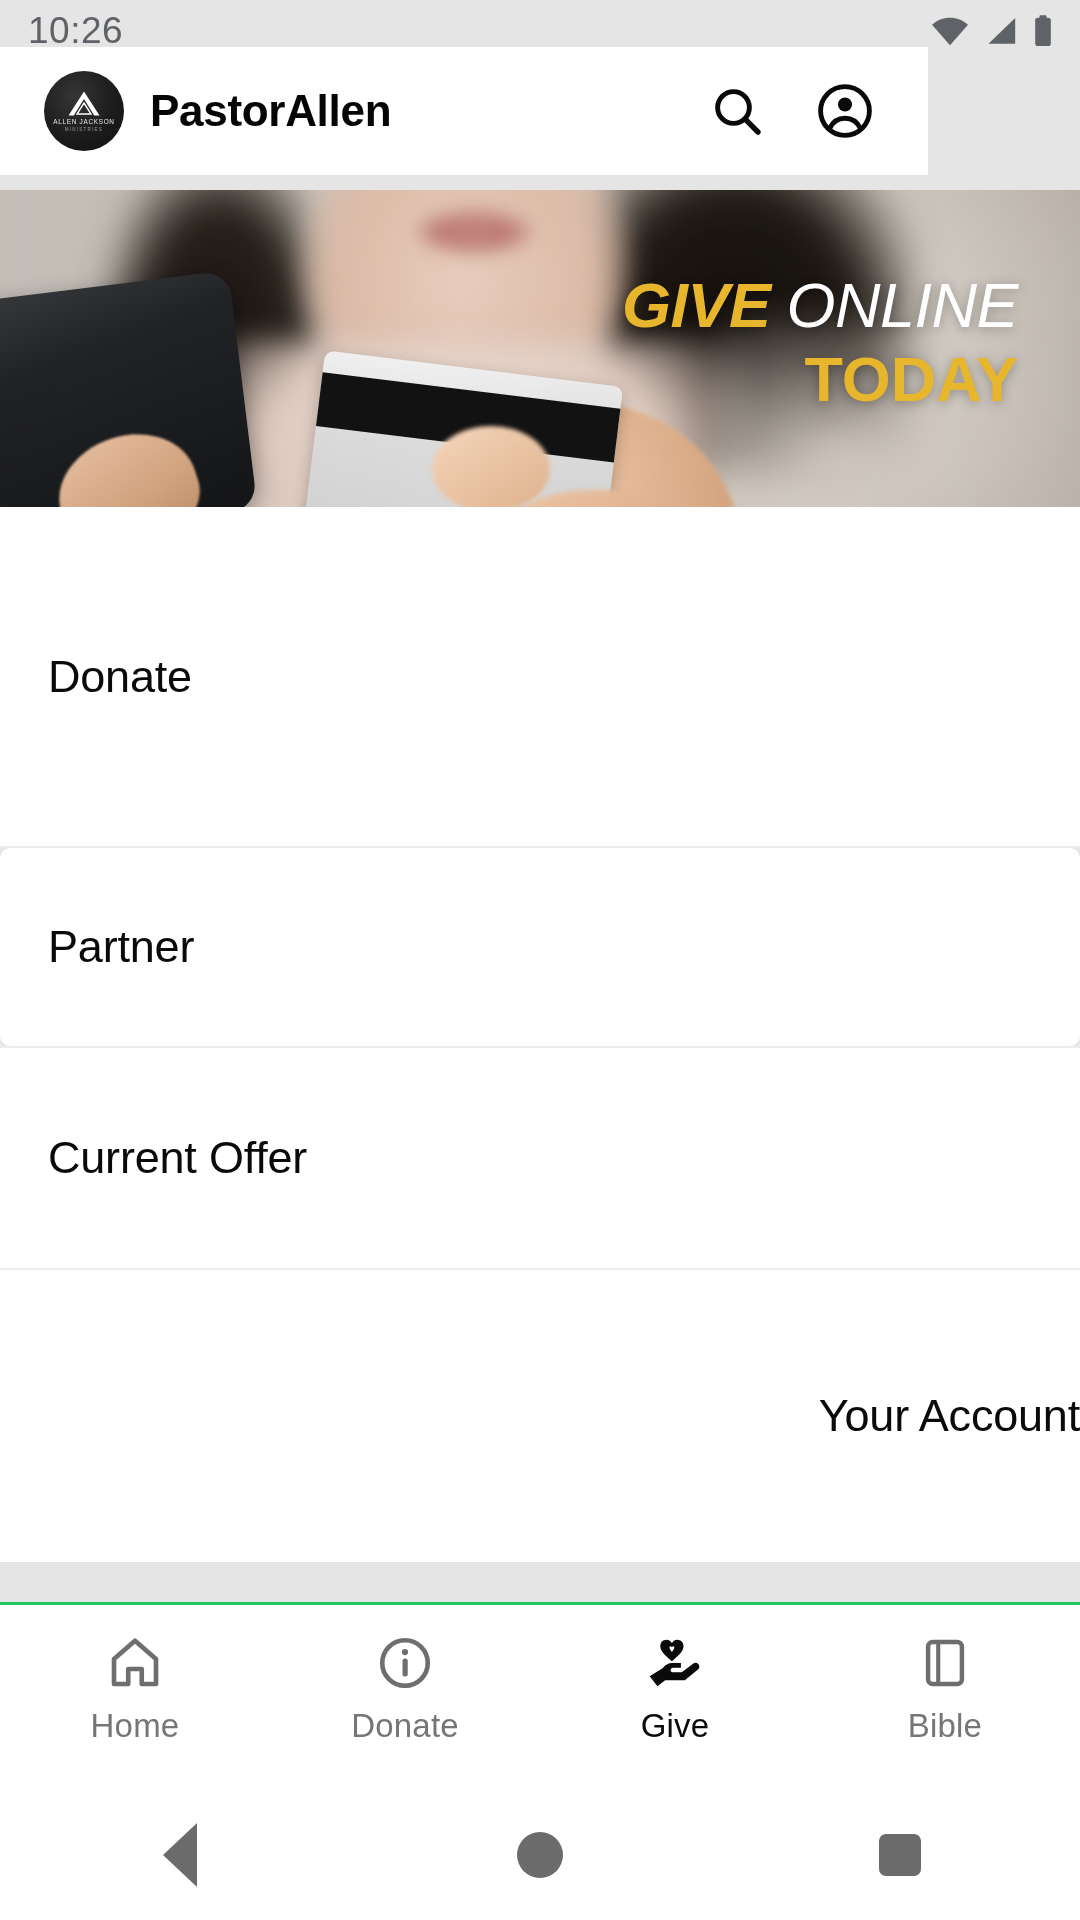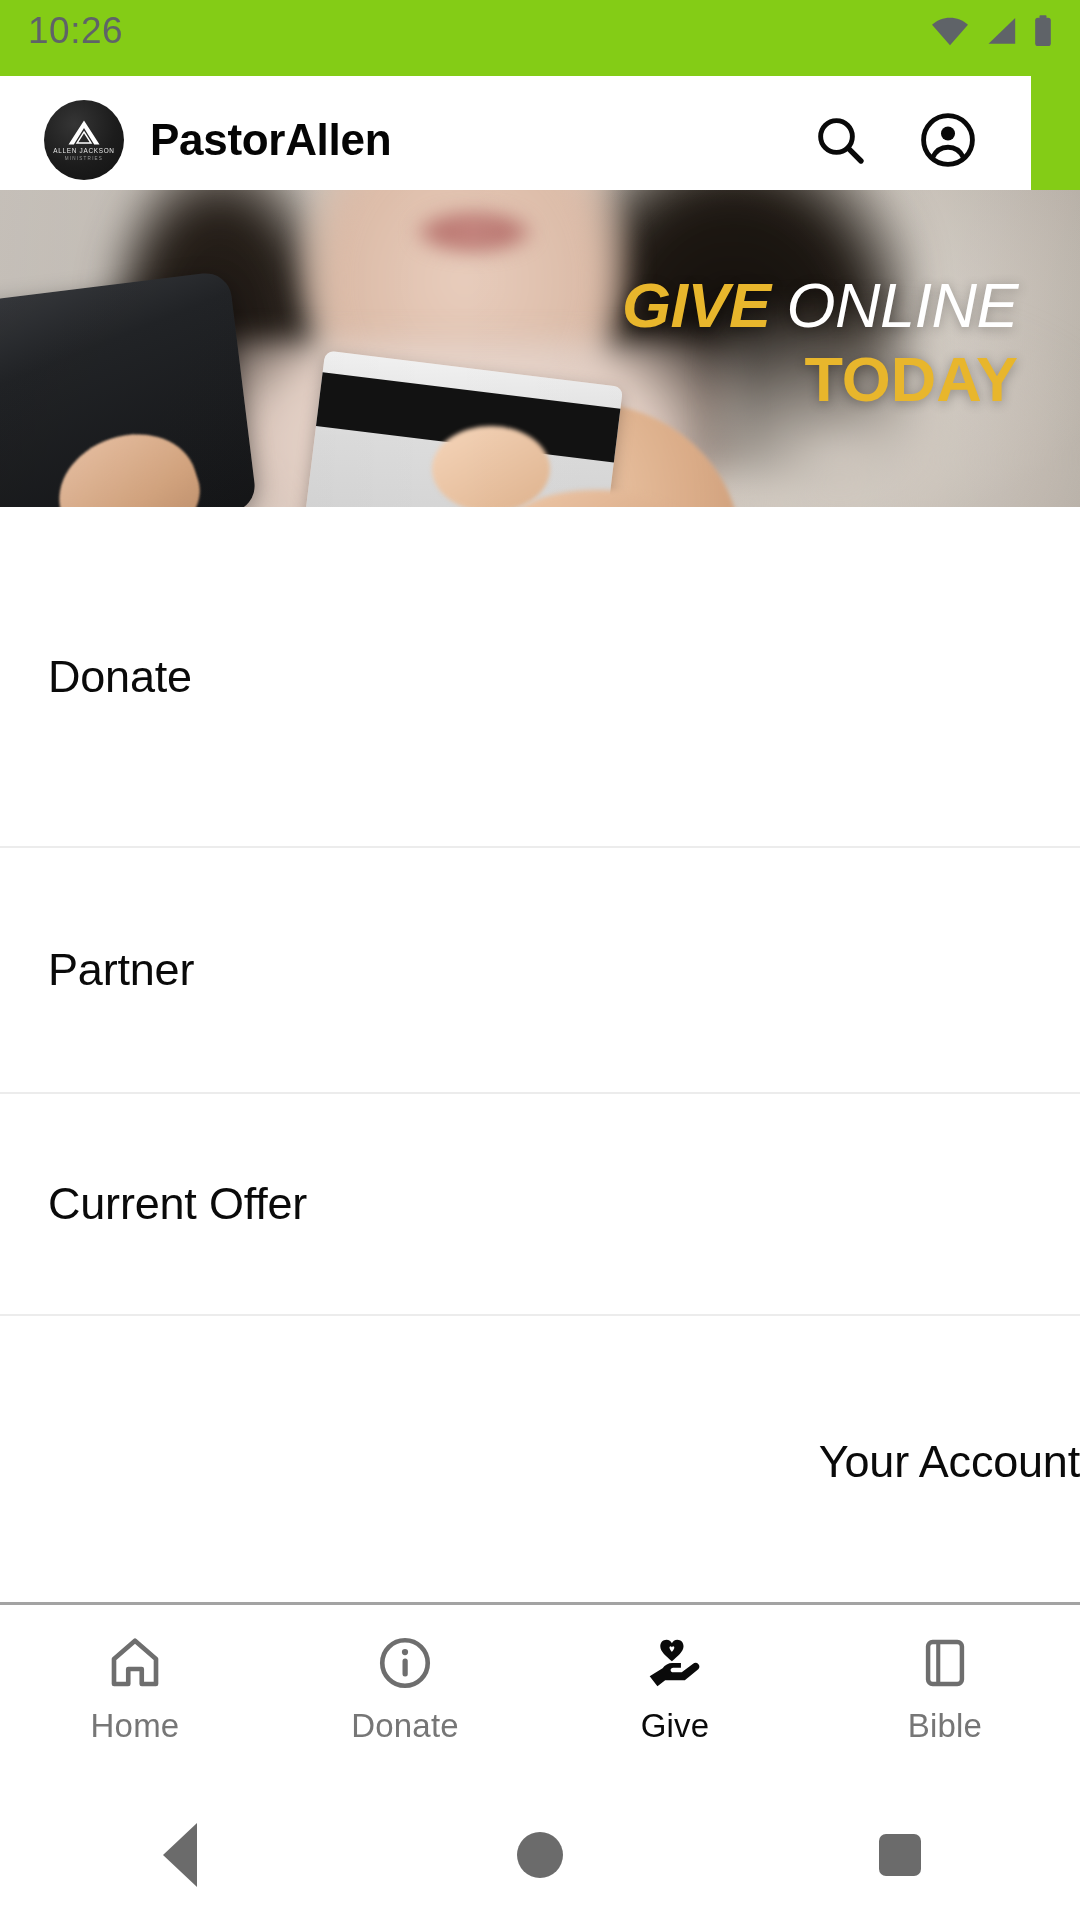--- a/index.html
+++ b/index.html
@@ -3,38 +3,38 @@
 <meta charset="utf-8">
 <style>
   * { margin:0; padding:0; box-sizing:border-box; }
   html, body {
     width:1080px; height:1920px;
     background:#ffffff;
     font-family:"Liberation Sans", sans-serif;
     overflow:hidden;
   }
 
-  .phone { position:relative; width:1080px; height:1920px; background:#84cc16; }
+  .phone { position:relative; width:1080px; height:1920px; background:#e5e5e5; }
 
   
   .status-bar {
     position:absolute; top:0; left:0; width:1080px; height:62px;
     display:flex; align-items:center; justify-content:space-between;
     padding:0 26px 0 28px;
   }
   .status-time {
     font-size:37px; color:#5f6368; letter-spacing:0.5px;
     font-family:"Liberation Sans", sans-serif;
   }
   .status-icons { display:flex; align-items:center; gap:13px; }
   .status-icons svg { display:block; }
 
   
   .app-header {
-    position:absolute; top:76px; left:0; width:1031px; height:128px;
+    position:absolute; top:47px; left:0; width:928px; height:128px;
     display:flex; align-items:center; background:#fff;
   }
   .brand { display:flex; align-items:center; padding-left:44px; flex:1; }
   .brand-logo {
     width:80px; height:80px; border-radius:50%;
     background:radial-gradient(circle at 38% 30%, #353535 0%, #1c1c1c 55%, #111 100%);
     display:flex; flex-direction:column; align-items:center; justify-content:center;
     overflow:hidden; position:relative; flex:0 0 auto;
   }
   .brand-logo .logo-mark { width:34px; height:27px; margin-bottom:2px; }
@@ -176,21 +176,21 @@
   }
   .list-row .row-label {
     font-size:45px; color:#0a0a0a; letter-spacing:-0.2px;
     font-family:"Liberation Sans", sans-serif;
   }
   .list-divider { width:1080px; height:2px; background:#ececec; }
 
   
   .bottom-nav {
     position:absolute; left:0; top:1602px; width:1080px; height:188px;
-    background:#fff; border-top:3px solid #a3a3a3;
+    background:#fff; border-top:3px solid #22c55e;
     display:flex; align-items:flex-start;
   }
   .nav-item {
     flex:1; display:flex; flex-direction:column; align-items:center;
     padding-top:26px;
   }
   .nav-icon { height:64px; display:flex; align-items:center; justify-content:center; }
   .nav-label {
     margin-top:12px; font-size:33px; letter-spacing:0.2px;
     font-family:"Liberation Sans", sans-serif;
@@ -298,21 +298,21 @@
     </div>
   </div>
 
   <div class="list">
 
     <div class="list-row" style="height:339px;">
       <span class="row-label">Donate</span>
     </div>
     <div class="list-divider"></div>
 
-    <div class="list-row" style="height:244px;">
+    <div class="list-row" style="height:198px;border-radius:10px;">
       <span class="row-label">Partner</span>
     </div>
     <div class="list-divider"></div>
 
     <div class="list-row" style="height:220px;">
       <span class="row-label">Current Offer</span>
     </div>
     <div class="list-divider"></div>
 
     <div class="list-row" style="height:292px;justify-content:flex-end;">

